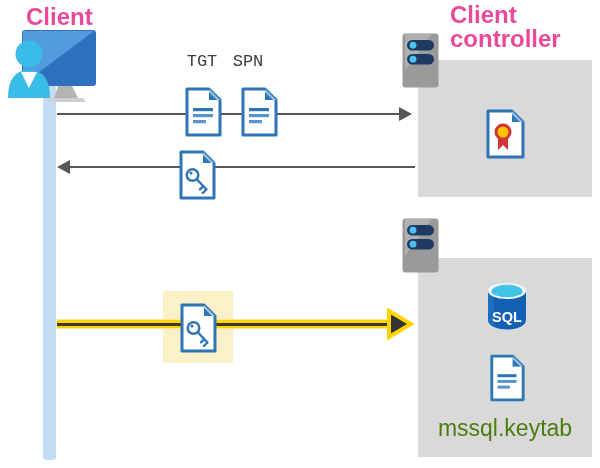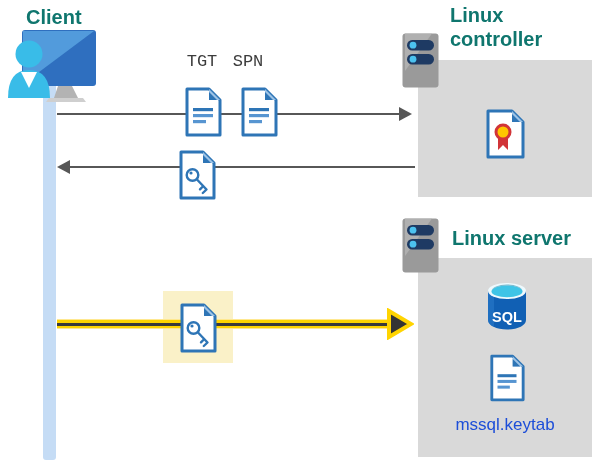--- a/index.html
+++ b/index.html
@@ -1,31 +1,31 @@
 <!DOCTYPE html>
 <html><head>
 <meta charset="utf-8">
 <style>
   html,body{margin:0;padding:0;background:#fff;}
   .canvas{position:relative;width:600px;height:468px;background:#fff;overflow:hidden;
           font-family:"Liberation Sans",sans-serif;}
   .abs{position:absolute;}
-  .title{font-weight:bold;font-size:20px;color:#0f766e;line-height:24px;}
+  .title{font-weight:bold;font-size:24px;color:#ec4899;line-height:24px;}
   .ticket-label{font-size:17px;color:#3c3c3c;text-align:center;font-family:Liberation Mono, monospace;}
   .gray-box{background:#d9d9d9;}
   .lifeline{background:#c5dcf5;border-radius:3px;}
   .hline{background:#575757;height:2px;}
   .head-right{width:0;height:0;border-top:7px solid transparent;border-bottom:7px solid transparent;
               border-left:13px solid #575757;}
   .head-left{width:0;height:0;border-top:7px solid transparent;border-bottom:7px solid transparent;
              border-right:13px solid #575757;}
   .highlight{background:#faf1c8;}
   .yellow-band{background:linear-gradient(180deg,#ffe88f 0 14%,#ffd400 14% 86%,#ffe88f 86%);}
   .yellow-core{background:#3a3a3a;}
-  .keytab-label{font-size:17px;color:#1d4ed8;text-align:center;}
+  .keytab-label{font-size:23px;color:#4d7c0f;text-align:center;}
 </style>
 </head>
 <body>
 
 <svg width="0" height="0" style="position:absolute" aria-hidden="true">
   <defs>
     <symbol id="sym-doc-lines" viewBox="0 0 40 50">
       <path d="M4 2 H26 L37 13 V48 H4 Z" fill="#ffffff" stroke="#2e75b6" stroke-width="3" stroke-linejoin="round"></path>
       <path d="M26 2 L37 13 H26 Z" fill="#9dc3e6"></path>
       <path d="M26 5 L34 13 L26 13 Z" fill="#2e75b6"></path>
@@ -104,29 +104,28 @@
   <svg class="abs" style="left:387px;top:308px;" width="27" height="32" viewBox="0 0 27 32">
     <polygon points="2,3 24,16 2,29" fill="#343434" stroke="#ffd400" stroke-width="4" stroke-linejoin="miter"></polygon>
   </svg>
   <svg class="abs" style="left:178px;top:303px;" width="40" height="50">
       <use href="#sym-doc-key"></use>
     </svg>
 
   <svg class="abs" style="left:402px;top:33px;" width="37" height="55">
       <use href="#sym-server"></use>
     </svg>
-  <div class="abs title" style="left:450px;top:3px;width:120px;">Linux controller</div>
+  <div class="abs title" style="left:450px;top:3px;width:120px;">Client controller</div>
   <svg class="abs" style="left:484px;top:109px;" width="42" height="50">
       <use href="#sym-doc-cert"></use>
     </svg>
 
   <svg class="abs" style="left:402px;top:218px;" width="37" height="55">
       <use href="#sym-server"></use>
     </svg>
-  <div class="abs title" style="left:452px;top:226px;white-space:nowrap;">Linux server</div>
 
   <svg class="abs" style="left:486px;top:282px;" width="42" height="48" viewBox="0 0 42 48">
     <path d="M2 9 V38 C2 43.5 10.5 47.5 21 47.5 C31.5 47.5 40 43.5 40 38 V9 Z" fill="#1160b4"></path>
     <path d="M2 9 V38 C2 41 4.5 43.5 8 45 L8 9 Z" fill="#2a79c9" opacity="0.6"></path>
     <ellipse cx="21" cy="9" rx="19" ry="8" fill="#eef9fd"></ellipse>
     <ellipse cx="21" cy="9.4" rx="15.5" ry="5.8" fill="#3fc4e6"></ellipse>
     <path d="M5.5 9.4 A15.5 5.8 0 0 1 36.5 9.4 A15.5 7 0 0 0 5.5 9.4 Z" fill="#1987a8" opacity="0.55"></path>
     <text x="21" y="40" text-anchor="middle" font-family="Liberation Sans, sans-serif" font-size="14.5" font-weight="bold" fill="#ffffff">SQL</text>
   </svg>
 

